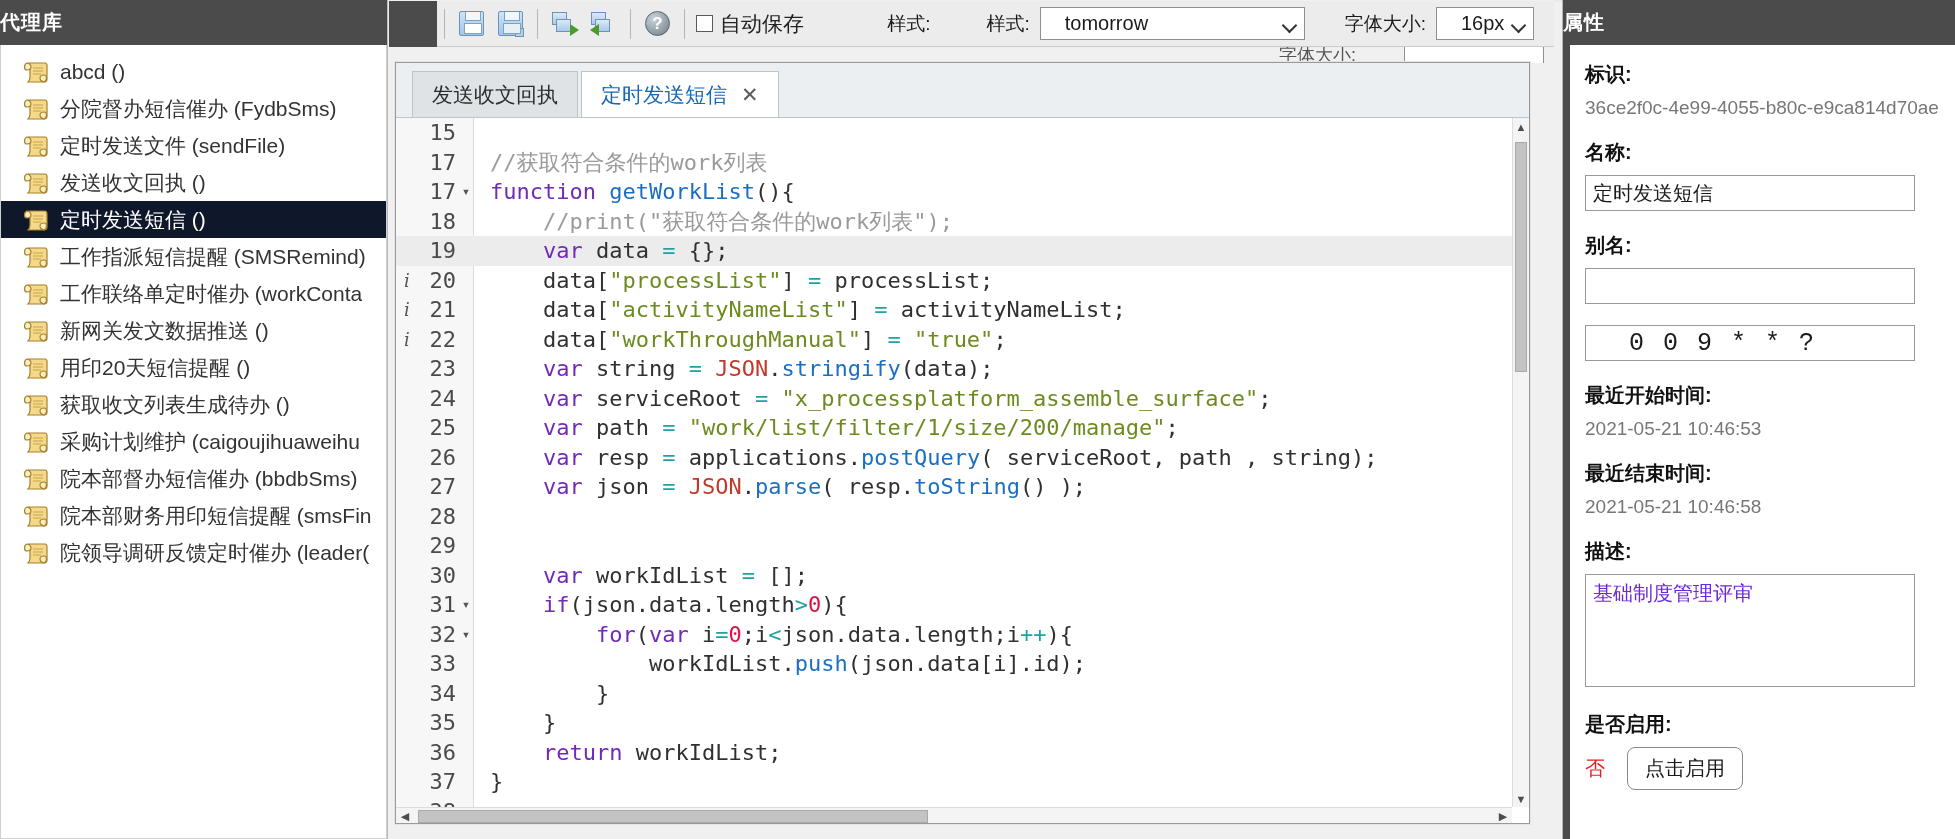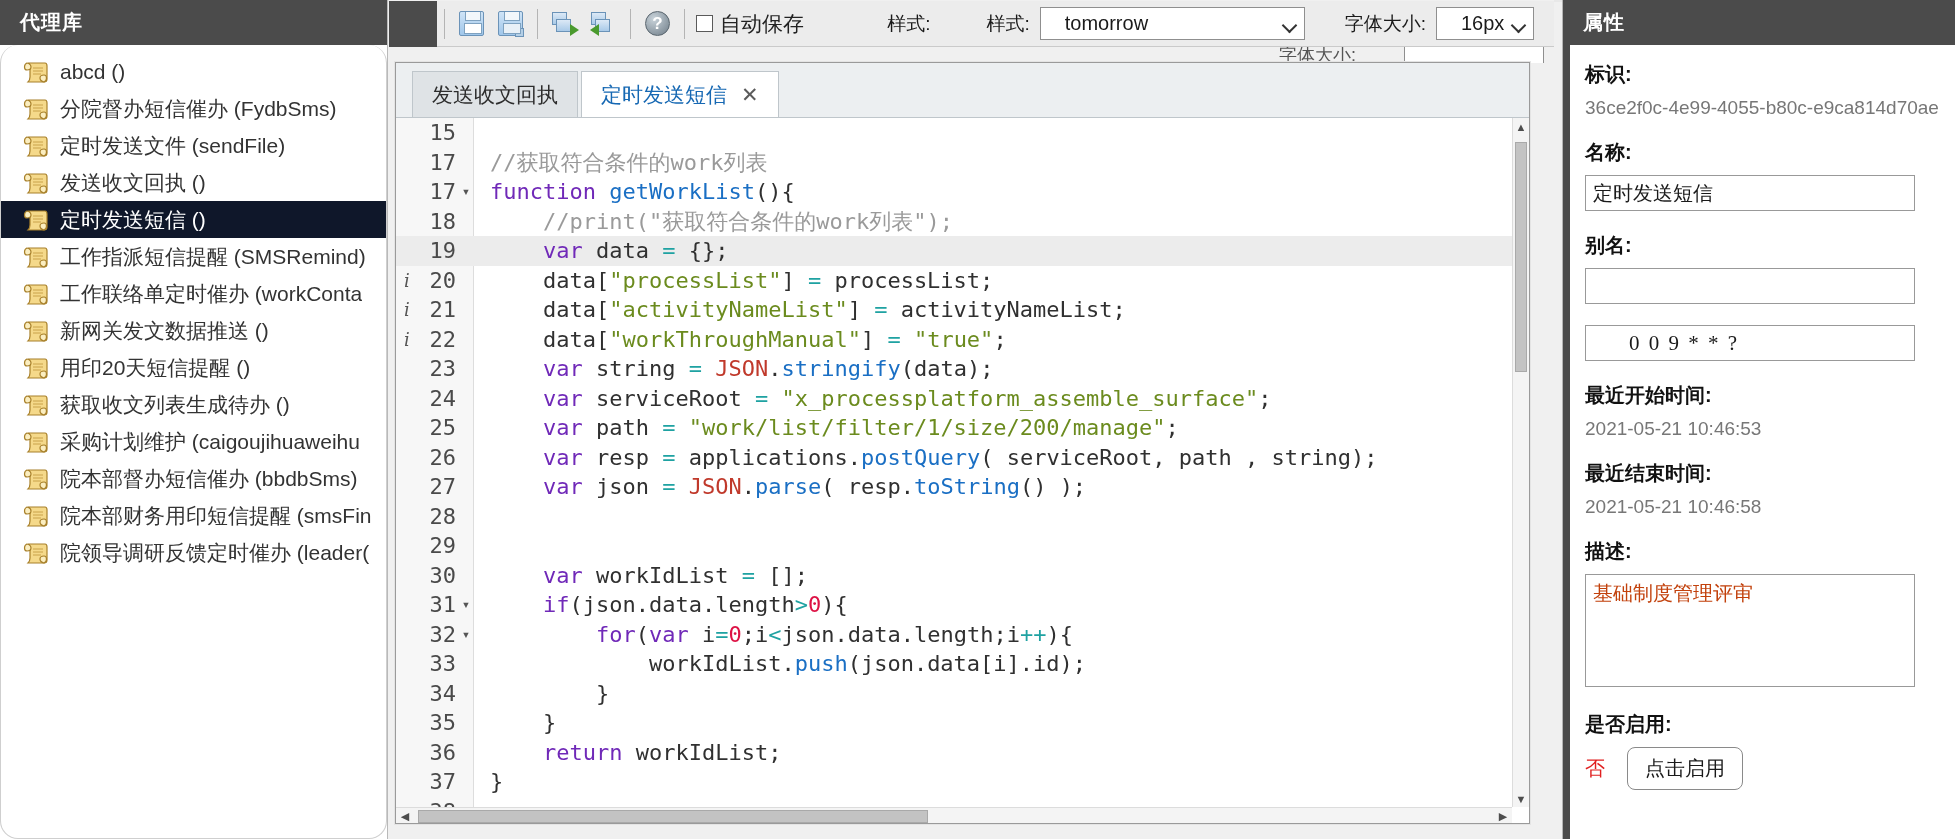--- a/index.html
+++ b/index.html
@@ -23,31 +23,29 @@
     background: #ffffff;
     border-right: 1px solid #b9b9b9;
   }
   .panel-header {
     height: 45px;
     background: #4b4b4b;
     color: #ffffff;
     font-weight: bold;
     font-size: 20px;
     display: flex; align-items: center;
-    padding-left: 20px;
     letter-spacing: 1px;
   }
   .left-body {
     position: absolute; top: 45px; left: 0; right: 0; bottom: 0;
     background: #ffffff;
     border-left: 1px solid #cfcfcf;
     border-right: 1px solid #cfcfcf;
     border-bottom: 1px solid #cfcfcf;
     overflow: hidden;
-    border-radius: 18px;
   }
   .agent-list { padding: 8px 0 0 0; margin: 0; list-style: none; }
   .agent-item {
     display: flex; align-items: center;
     height: 37px;
     padding-left: 22px;
     white-space: nowrap;
     font-size: 21px;
     color: #333333;
     cursor: default;
@@ -345,27 +343,27 @@
   .prop-input {
     width: 330px; height: 36px;
     border: 1px solid #999;
     background: #ffffff;
     font-size: 20px;
     color: #1a1a1a;
     padding: 0 7px;
     margin-bottom: 21px;
     font-family: "Liberation Sans", sans-serif;
   }
-  .prop-input.mono { font-family: Liberation Serif, serif; letter-spacing: 2px; font-size: 21px; padding-left: 43px; }
+  .prop-input.mono { font-family: Liberation Mono, monospace; letter-spacing: 2px; font-size: 25px; padding-left: 43px; }
   .prop-textarea {
     width: 330px; height: 113px;
     border: 1px solid #999;
     background: #ffffff;
     font-size: 20px;
-    color: #c2410c;
+    color: #6d28d9;
     padding: 5px 7px;
     margin-bottom: 20px;
     resize: none;
     font-family: "Liberation Sans", sans-serif;
     overflow: hidden;
   }
   .enable-row { display: flex; align-items: center; }
   .enable-val {
     color: #e02020; font-size: 20px; margin-right: 22px;
   }

